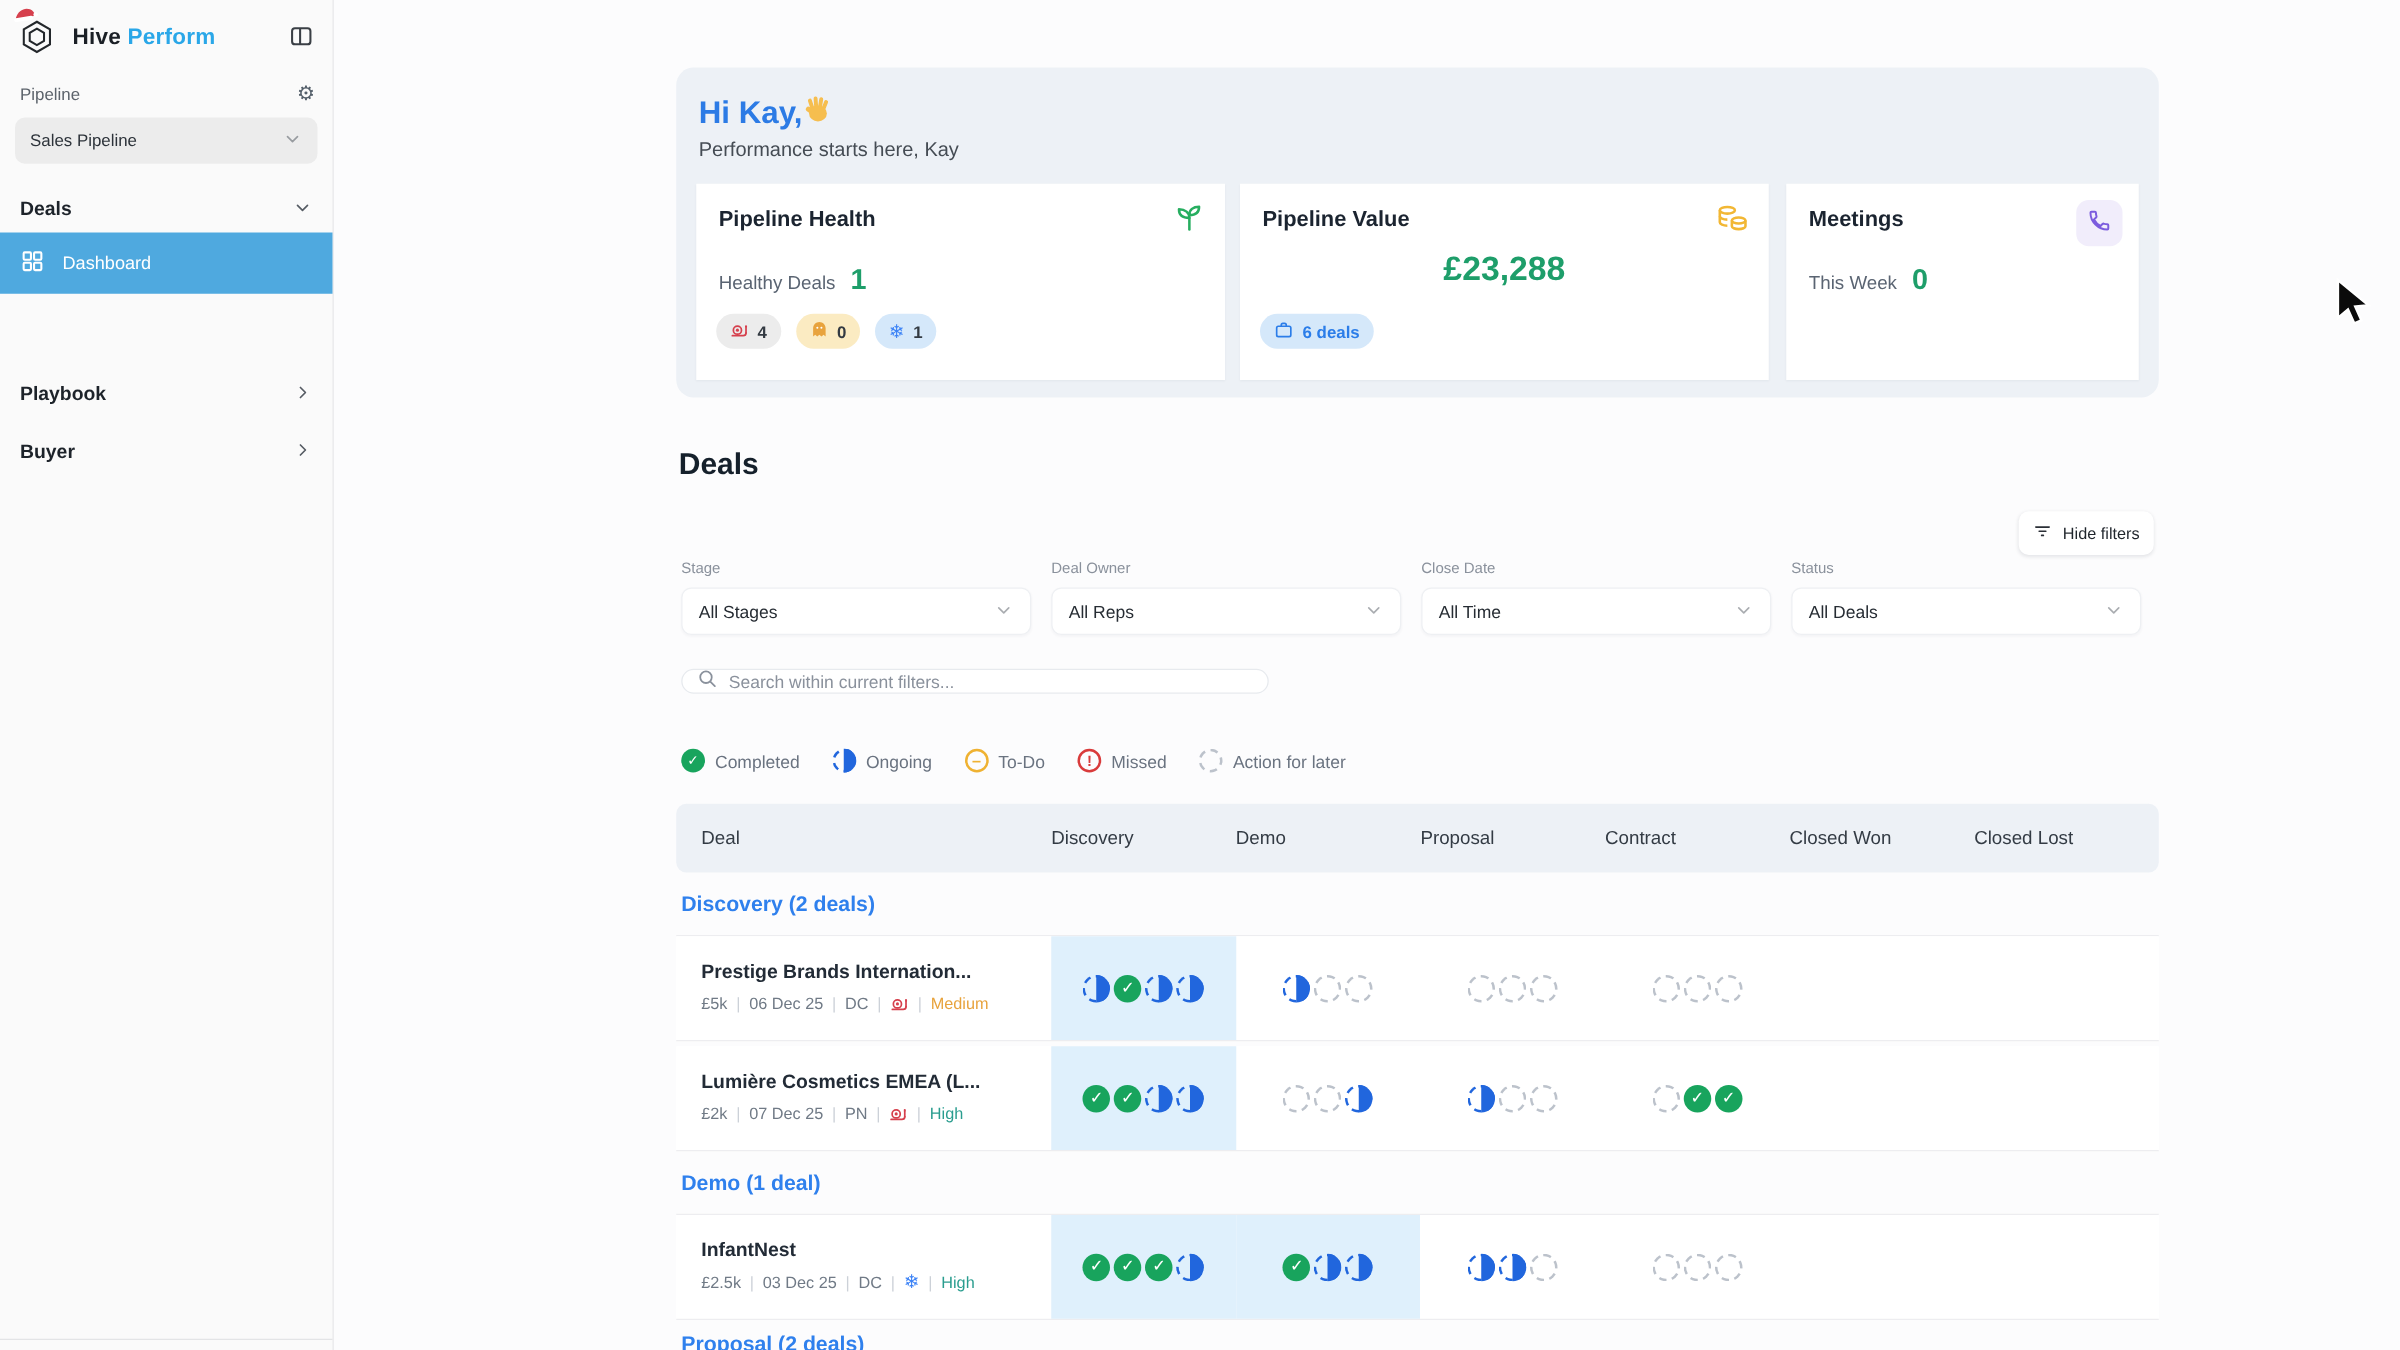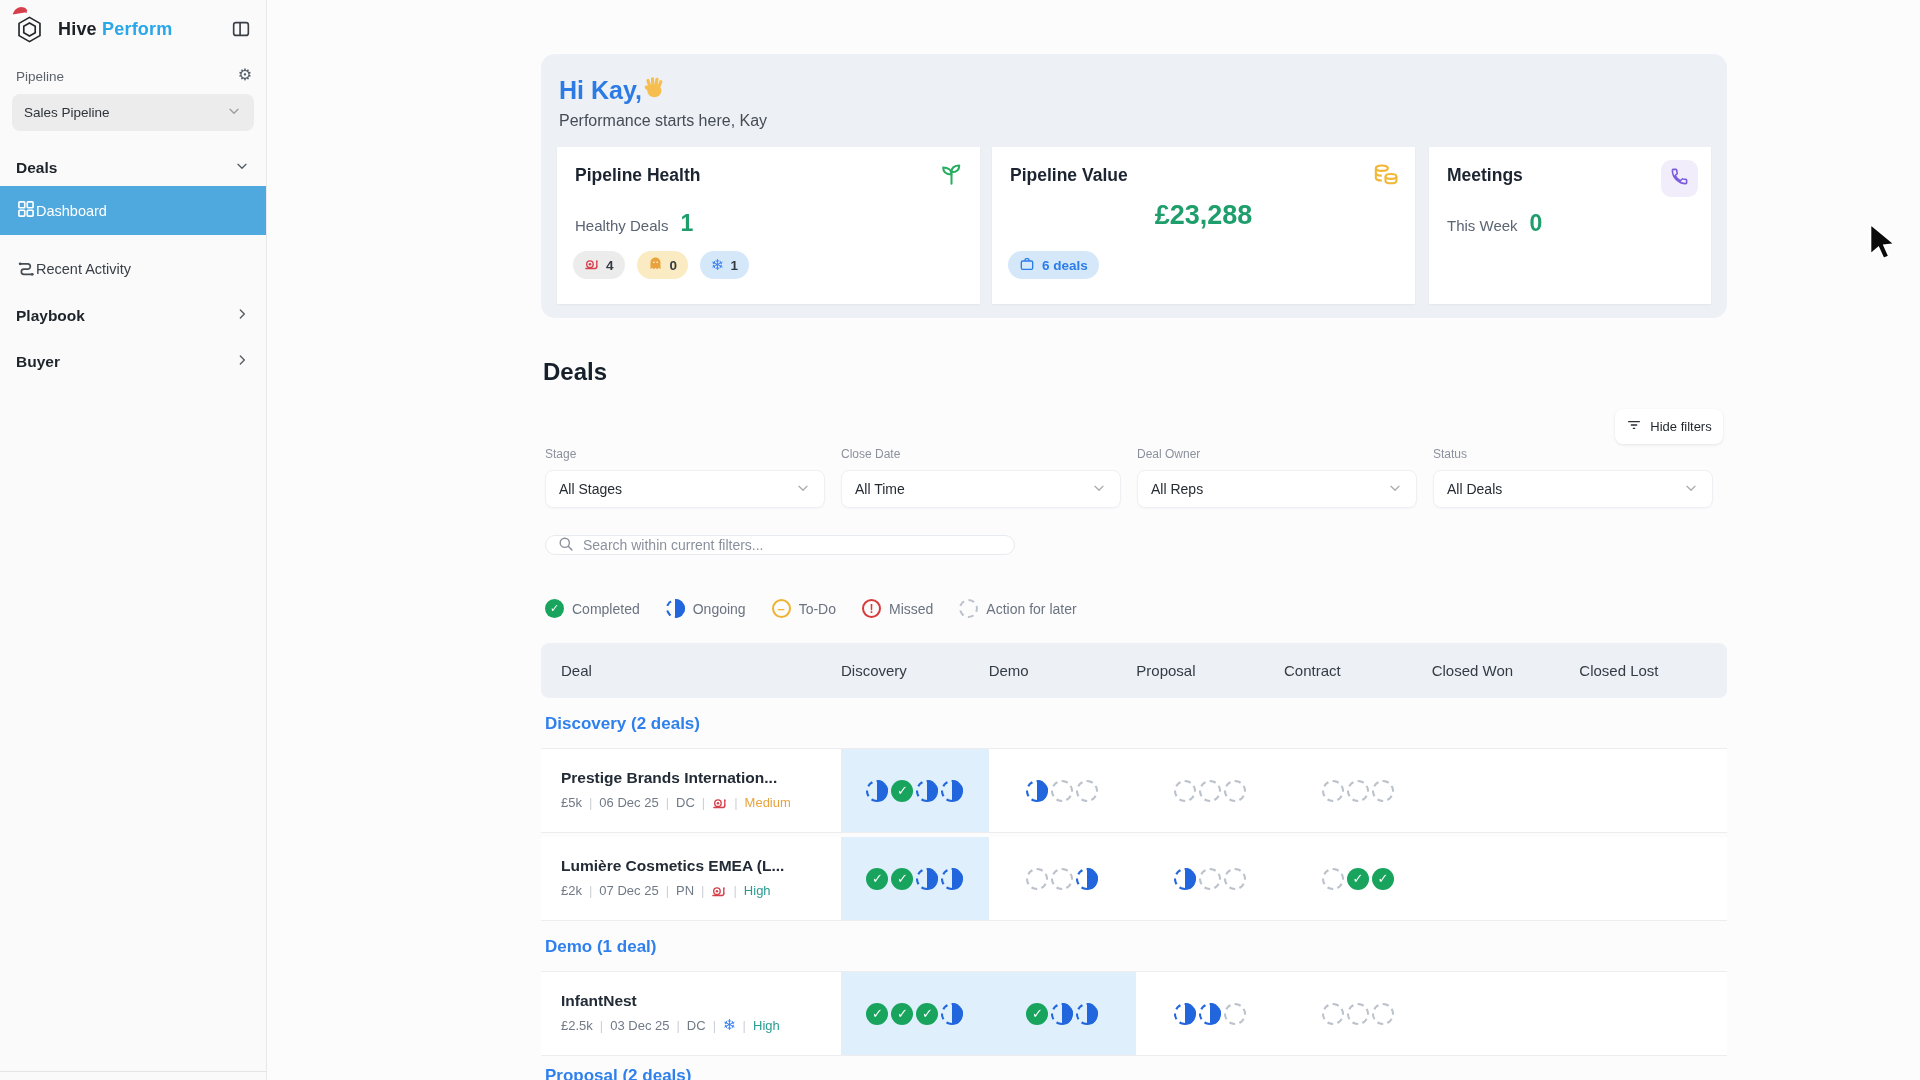--- a/index.html
+++ b/index.html
@@ -20,21 +20,21 @@
   .pipeline-label { font-size:13.5px; color:#5c636b; }
   .gear { position:absolute; right:0; top:-2px; font-size:16px; color:#55606b; cursor:pointer; }
   .pipeline-select { position:absolute; top:94px; left:12px; right:12px; height:37px;
     background:#ececec; border-radius:8px; display:flex; align-items:center;
     padding:0 12px; font-size:13.5px; color:#2d333a; cursor:pointer; }
   .pipeline-select .chev { margin-left:auto; opacity:.55; }
   .side-section { position:absolute; left:0; right:0; height:30px; padding:0 16px;
     display:flex; align-items:center; font-size:15.5px; font-weight:700; color:#1d232a; cursor:pointer; }
   .side-section .chev { margin-left:auto; }
   .nav-item { position:absolute; left:0; right:0; display:flex; align-items:center;
-    padding:0 16px; font-size:14.5px; color:#3a4047; cursor:pointer; }
+    gap:14px; padding:0 16px; font-size:14.5px; color:#3a4047; cursor:pointer; }
   .nav-item.active { background:#4fa9df; color:#fff; }
   .sidebar-bottom-line { position:absolute; left:0; right:0; top:1071px; height:1px; background:#e3e4e6; }
 
   
   .content { position:absolute; left:541px; top:54px; width:1186px; height:1026px; }
 
   .greeting { position:absolute; left:0; top:0; width:1186px; height:264px;
     background:#edf1f6; border-radius:14px; }
   .hi { position:absolute; left:18px; top:21px; font-size:25px; font-weight:700; color:#2c7be5;
     display:flex; align-items:center; }
@@ -166,30 +166,20 @@
   <div class="nav-item active" style="top:186px; height:49px;">
     <span><svg viewBox="0 0 24 24" width="20" height="20">
           <g fill="none" stroke="#fff" stroke-width="2">
             <rect x="3.5" y="3.5" width="7" height="7" rx="1"></rect>
             <rect x="13.5" y="3.5" width="7" height="7" rx="1"></rect>
             <rect x="3.5" y="13.5" width="7" height="7" rx="1"></rect>
             <rect x="13.5" y="13.5" width="7" height="7" rx="1"></rect>
           </g>
         </svg></span>
     <span>Dashboard</span>
-  </div>
-  <div class="nav-item" style="top:247px; height:44px;">
-    <span><svg viewBox="0 0 24 24" width="20" height="20">
-          <g fill="none" stroke="#454b52" stroke-width="2" stroke-linecap="round">
-            <path d="M5.5 7h8.5a3.2 3.2 0 010 6.4H9.5A3.1 3.1 0 009.5 19.6H19"></path>
-          </g>
-          <circle cx="5" cy="7" r="1.7" fill="#454b52"></circle>
-          <circle cx="19.5" cy="19.6" r="1.7" fill="#454b52"></circle>
-        </svg></span>
-    <span>Recent Activity</span>
   </div>
   <div class="side-section" style="top:301px;">
     <span>Playbook</span>
     <span class="chev"><svg viewBox="0 0 24 24" width="16" height="16">
           <path fill="none" stroke="#555b63" stroke-width="2" stroke-linecap="round" stroke-linejoin="round" d="M9.5 6l6 6-6 6"></path>
         </svg></span>
   </div>
   <div class="side-section" style="top:347px;">
     <span>Buyer</span>
     <span class="chev"><svg viewBox="0 0 24 24" width="16" height="16">
@@ -310,32 +300,32 @@
       <div class="filter-group">
         <div class="filter-label">Stage</div>
         <div class="filter-select">
           <span>All Stages</span>
           <span class="chev"><svg viewBox="0 0 24 24" width="16" height="16">
               <path fill="none" stroke="#555b63" stroke-width="2" stroke-linecap="round" stroke-linejoin="round" d="M6 9.5l6 6 6-6"></path>
             </svg></span>
         </div>
       </div>
       <div class="filter-group">
+        <div class="filter-label">Deal Owner</div>
+        <div class="filter-select">
+          <span>All Reps</span>
+          <span class="chev"><svg viewBox="0 0 24 24" width="16" height="16">
+              <path fill="none" stroke="#555b63" stroke-width="2" stroke-linecap="round" stroke-linejoin="round" d="M6 9.5l6 6 6-6"></path>
+            </svg></span>
+        </div>
+      </div>
+      <div class="filter-group">
         <div class="filter-label">Close Date</div>
         <div class="filter-select">
           <span>All Time</span>
-          <span class="chev"><svg viewBox="0 0 24 24" width="16" height="16">
-              <path fill="none" stroke="#555b63" stroke-width="2" stroke-linecap="round" stroke-linejoin="round" d="M6 9.5l6 6 6-6"></path>
-            </svg></span>
-        </div>
-      </div>
-      <div class="filter-group">
-        <div class="filter-label">Deal Owner</div>
-        <div class="filter-select">
-          <span>All Reps</span>
           <span class="chev"><svg viewBox="0 0 24 24" width="16" height="16">
               <path fill="none" stroke="#555b63" stroke-width="2" stroke-linecap="round" stroke-linejoin="round" d="M6 9.5l6 6 6-6"></path>
             </svg></span>
         </div>
       </div>
       <div class="filter-group">
         <div class="filter-label">Status</div>
         <div class="filter-select">
           <span>All Deals</span>
           <span class="chev"><svg viewBox="0 0 24 24" width="16" height="16">

